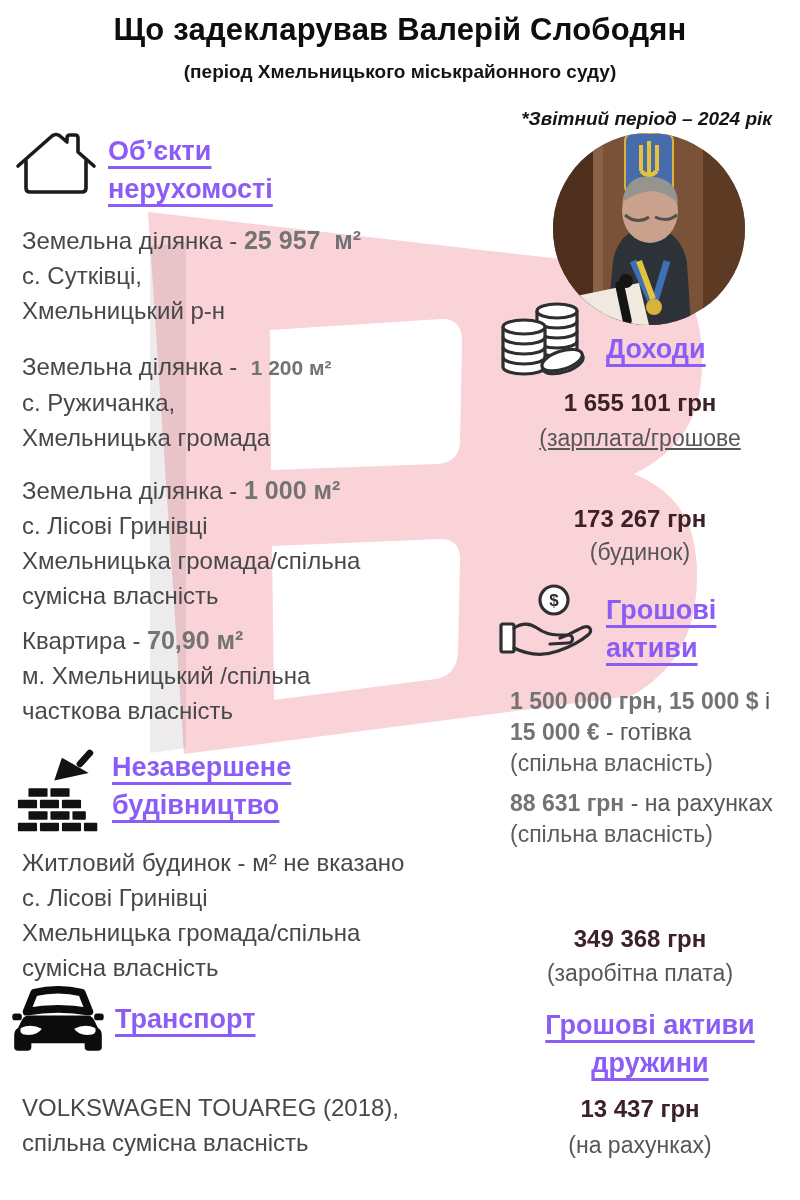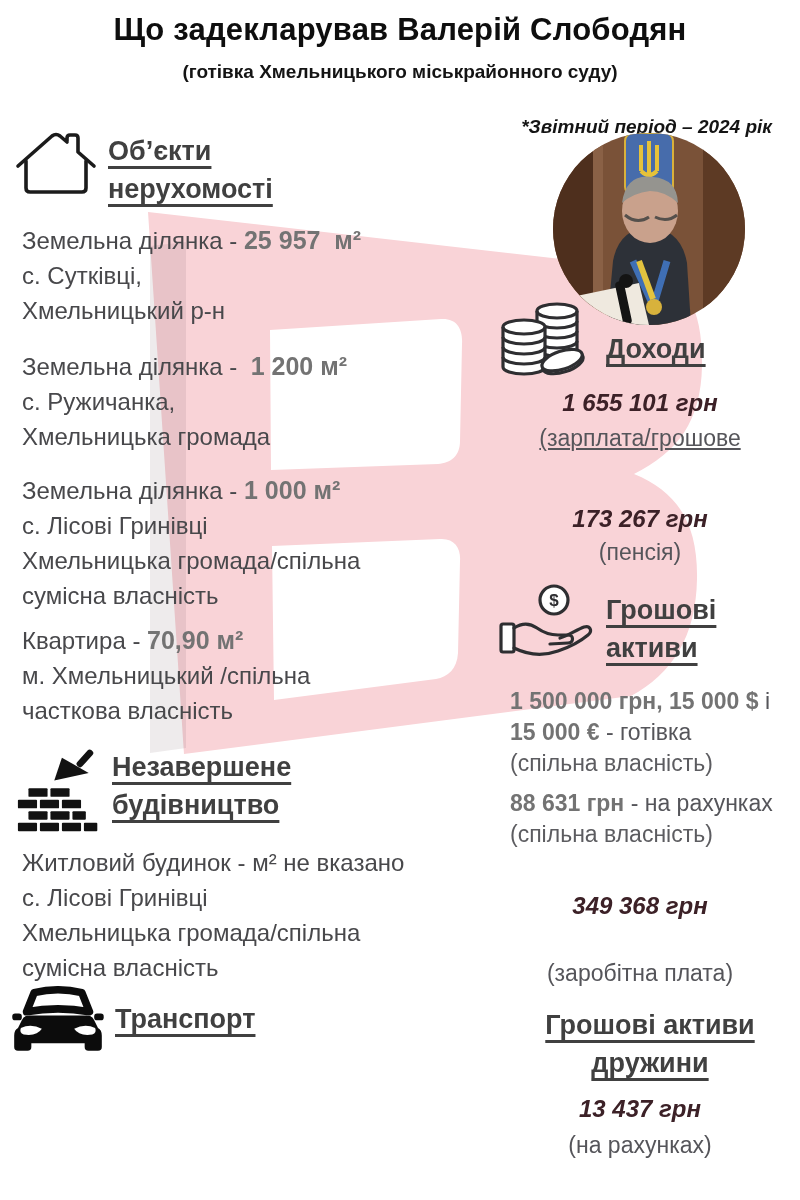--- a/index.html
+++ b/index.html
@@ -4,28 +4,28 @@
 <title>Declaration infographic</title>
 <style>
   html,body{margin:0;padding:0;background:#ffffff;}
   .page{position:relative;width:800px;height:1200px;background:#fff;overflow:hidden;
         font-family:"Liberation Sans",sans-serif;color:#1a1a1a;}
   .abs{position:absolute;}
   .pre{white-space:pre-wrap;}
   .title{font-size:31px;font-weight:800;text-align:center;color:#0e0e0e;letter-spacing:.2px;}
   .subtitle{font-size:19px;font-weight:700;text-align:center;color:#141414;}
   .period{font-size:19px;font-weight:700;font-style:italic;color:#141414;text-align:right;}
-  .hline{font-size:27px;line-height:38px;font-weight:800;color:#404040;}
+  .hline{font-size:27px;line-height:38px;font-weight:800;color:#8b5cf6;}
   .hline .u{text-decoration:underline;text-decoration-thickness:3px;text-underline-offset:6px;}
   .body{font-size:24px;line-height:35px;color:#48484b;}
   .amt{font-weight:800;color:#737373;}
   .amtline{font-size:23px;line-height:31px;color:#55555a;}
   .note{color:#5c5c60;}
   .rcenter{text-align:center;}
-  .rbig{font-size:24px;font-weight:800;color:#3c2127;font-style:italic;}
+  .rbig{font-size:24px;font-weight:800;color:#3c2127;}
   .rnote{font-size:23px;line-height:31px;color:#55555a;text-align:center;}
   svg{display:block;}
   .watermark{position:absolute;left:0;top:0;z-index:0;}
   .content{position:absolute;left:0;top:0;width:800px;height:1200px;z-index:1;}
   .photo{border-radius:50%;overflow:hidden;}
 </style>
 </head>
 <body>
 
 <div class="page">
@@ -41,43 +41,43 @@
       M270 330 L441 319 C457 318 463 329 462 344
       L460 441 C460 456 451 463 438 464 L271 470 Z
       M272 546 L440 539 C455 538 461 549 460 561
       L458 653 C457 669 448 677 436 679 L274 700 Z"></path>
     <path fill="#5a3a44" opacity="0.10" d="M150 246 L186 242 L186 748 L150 753 Z"></path>
   </svg>
 
   <div class="content">
 
     <div class="abs title" style="left:0;top:12px;width:800px;">Що задекларував Валерій Слободян</div>
-    <div class="abs subtitle" style="left:0;top:61px;width:800px;">(готівка Хмельницького міськрайонного суду)</div>
-    <div class="abs period" style="right:28px;top:116px;width:420px;">*Звітний період –  2024 рік</div>
+    <div class="abs subtitle" style="left:0;top:61px;width:800px;">(період Хмельницького міськрайонного суду)</div>
+    <div class="abs period" style="right:28px;top:108px;width:420px;">*Звітний період –  2024 рік</div>
 
     <div class="abs" style="left:12px;top:128px;">
       <svg width="88" height="74" viewBox="0 0 88 74" fill="none" stroke="#1b1b1b" stroke-width="3.6" stroke-linecap="round" stroke-linejoin="round">
         <path d="M6 38 L40 8 Q44 5 48 8 L55 14 M55 13 V10 Q55 7 58 7 H63 Q66 7 66 10 V24 L82 38"></path>
         <path d="M14 33 V60 Q14 64 18 64 H70 Q74 64 74 60 V33"></path>
       </svg>
     </div>
 
     <div class="abs hline" style="left:108px;top:132px;">
       <div><span class="u">Об’єкти</span></div>
       <div><span class="u">нерухомості</span></div>
     </div>
 
     <div class="abs body" style="left:22px;top:223px;width:460px;">
       <div class="pre"><span>Земельна ділянка - </span><span class="amt" style="font-size:25px">25 957  м²</span></div>
       <div>с. Сутківці,</div>
       <div>Хмельницький р-н</div>
     </div>
 
     <div class="abs body" style="left:22px;top:349px;width:460px;">
-      <div class="pre"><span>Земельна ділянка -  </span><span class="amt" style="font-size:25px">1 200 м²</span></div>
+      <div class="pre"><span>Земельна ділянка -  </span><span class="amt" style="font-size:21px">1 200 м²</span></div>
       <div>с. Ружичанка,</div>
       <div>Хмельницька громада</div>
     </div>
 
     <div class="abs body" style="left:22px;top:473px;width:460px;">
       <div class="pre"><span>Земельна ділянка - </span><span class="amt" style="font-size:25px">1 000 м²</span></div>
       <div>с. Лісові Гринівці</div>
       <div>Хмельницька громада/спільна</div>
       <div>сумісна власність</div>
     </div>
@@ -127,20 +127,24 @@
         <path d="M10 36 Q12 31 18 31 H78 Q84 31 86 36 L90 44 Q94 46 94 52 V64 Q94 68 90 68 H80 Q76 68 76 64 V60 H20 V64 Q20 68 16 68 H6 Q2 68 2 64 V52 Q2 46 6 44 Z" fill="#0c0c0c"></path>
         <path d="M9 44 Q20 39 31 45 Q26 53 12 51 Q7 49 9 44 Z" fill="#ffffff"></path>
         <path d="M87 44 Q76 39 65 45 Q70 53 84 51 Q89 49 87 44 Z" fill="#ffffff"></path>
       </svg>
     </div>
 
     <div class="abs hline" style="left:115px;top:1000px;">
       <div><span class="u">Транспорт</span></div>
     </div>
 
+    <div class="abs body" style="left:22px;top:1090px;width:470px;">
+      <div>VOLKSWAGEN TOUAREG (2018),</div>
+      <div>спільна сумісна власність</div>
+    </div>
 
     <div class="abs photo" style="left:553px;top:133px;width:192px;height:192px;">
       <svg width="192" height="192" viewBox="0 0 192 192">
         <rect width="192" height="192" fill="#7a5238"></rect>
         <rect x="0" y="0" width="40" height="192" fill="#4e2f1d"></rect>
         <rect x="40" y="0" width="10" height="192" fill="#8a6146"></rect>
         <rect x="150" y="0" width="42" height="192" fill="#5d3a24"></rect>
         <rect x="72" y="0" width="48" height="62" rx="8" fill="#476cab" stroke="#d9b13b" stroke-width="2"></rect>
         <path d="M88 12 v26 M96 8 v32 M104 12 v26 M88 38 q8 8 16 0" stroke="#e6c23a" stroke-width="4" fill="none"></path>
         <path d="M60 128 Q66 96 96 94 Q128 96 134 130 L138 192 L54 192 Z" fill="#2d3138"></path>
@@ -172,21 +176,21 @@
     <div class="abs hline" style="left:606px;top:330px;">
       <div><span class="u">Доходи</span></div>
     </div>
 
     <div class="abs rcenter rbig" style="left:490px;top:389px;width:300px;">1 655 101 грн</div>
     <div class="abs rnote" style="left:490px;top:423px;width:300px;text-decoration:underline;">
       <div>(зарплата/грошове</div>
     </div>
 
     <div class="abs rcenter rbig" style="left:490px;top:505px;width:300px;">173 267 грн</div>
-    <div class="abs rnote" style="left:490px;top:537px;width:300px;">(пенсія)</div>
+    <div class="abs rnote" style="left:490px;top:537px;width:300px;">(будинок)</div>
 
     <div class="abs" style="left:498px;top:582px;">
       <svg width="100" height="92" viewBox="0 0 100 92" fill="none" stroke="#2e2e31" stroke-width="3.2" stroke-linecap="round" stroke-linejoin="round">
         <circle cx="56" cy="18" r="14" fill="#ffffff"></circle>
         <text x="56" y="24" text-anchor="middle" font-family="Liberation Sans, sans-serif" font-size="17" font-weight="700" fill="#2e2e31" stroke="none">$</text>
         <rect x="3" y="42" width="13" height="28" rx="2" fill="#ffffff"></rect>
         <path d="M16 46 C25 40 32 41 39 46 C46 51 52 53 60 53 L70 53 C76 53 76 61 70 61 L52 62"></path>
         <path d="M16 66 C30 73 46 74 60 69 C72 65 84 58 90 53 C95 49 92 43 86 45 C78 48 70 54 62 56"></path>
       </svg>
     </div>
@@ -200,21 +204,21 @@
       <div class="pre"><span class="amt">1 500 000 грн, 15 000 $</span><span> і</span></div>
       <div class="pre"><span class="amt">15 000 €</span><span> - готівка</span></div>
       <div class="note">(спільна власність)</div>
     </div>
 
     <div class="abs amtline" style="left:510px;top:788px;width:285px;">
       <div class="pre"><span class="amt">88 631 грн</span><span> - на рахунках</span></div>
       <div class="note">(спільна власність)</div>
     </div>
 
-    <div class="abs rcenter rbig" style="left:490px;top:892px;width:300px;">349 368 грн</div>
+    <div class="abs rcenter rbig" style="left:490px;top:925px;width:300px;">349 368 грн</div>
     <div class="abs rnote" style="left:490px;top:958px;width:300px;">(заробітна плата)</div>
 
     <div class="abs hline rcenter" style="left:500px;top:1006px;width:300px;">
       <div><span class="u">Грошові активи</span></div>
       <div><span class="u">дружини</span></div>
     </div>
     <div class="abs rcenter rbig" style="left:490px;top:1095px;width:300px;">13 437 грн</div>
     <div class="abs rnote" style="left:490px;top:1130px;width:300px;">(на рахунках)</div>
 
   </div>

